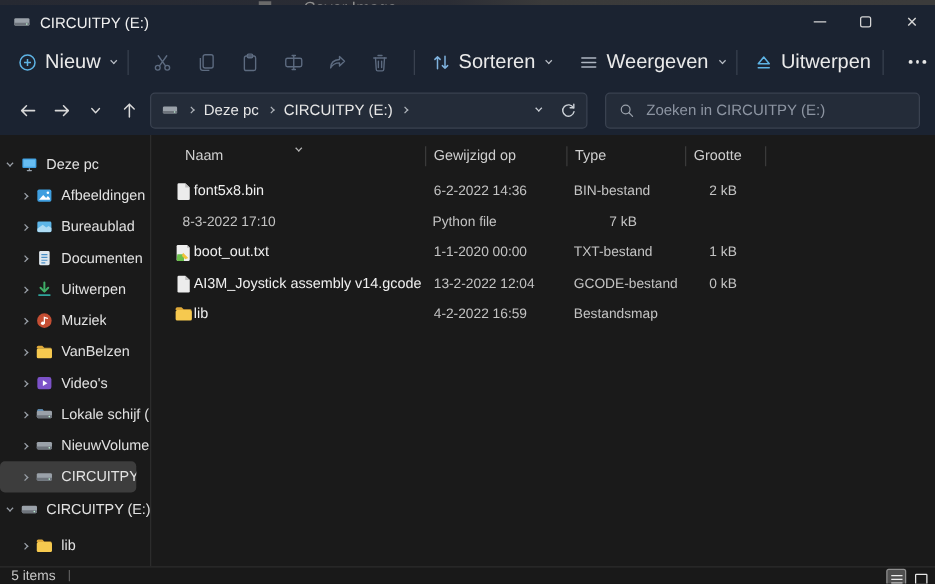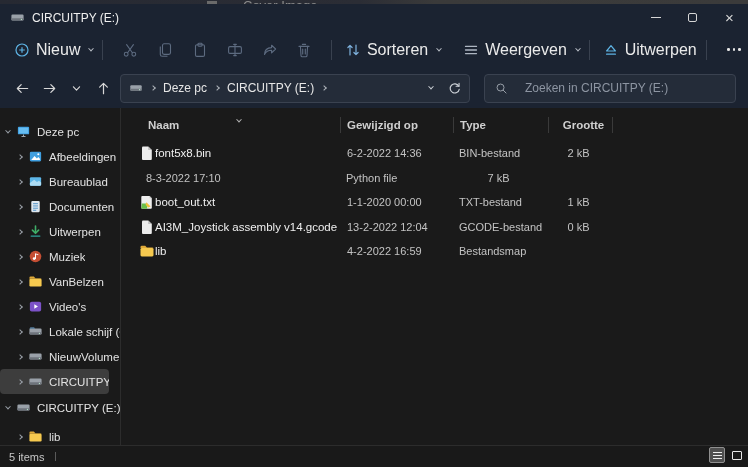--- a/index.html
+++ b/index.html
@@ -46,51 +46,51 @@
   .nav-btn svg{ width:15px; height:15px; }
   .nav-btn.small svg{ width:11px; height:11px; }
   .box{ background:rgba(255,255,255,0.045); border:1px solid #3a4250; border-radius:4px; height:29px; }
   .addr{ width:350px; margin-left:3px; display:flex; align-items:center; padding:0 8px; }
   .crumb{ font-size:12px; color:#e6e6e6; }
   .bc-chev{ color:#aeb3ba; margin:0 8px; }
   .addr-right{ margin-left:auto; display:flex; align-items:center; gap:15px; color:#cbd0d6; }
   .addr-right svg{ width:13px; height:13px; }
   .search{ width:252px; margin-left:14px; display:flex; align-items:center; padding:0 10px; gap:9px; }
   .search svg{ width:13px; height:13px; color:#9aa1ab; }
-  .search input{ flex:1; background:transparent; border:none; outline:none; color:#8b5cf6; font-size:12px; font-family:inherit;margin-left:8px; }
+  .search input{ flex:1; background:transparent; border:none; outline:none; color:#8b5cf6; font-size:12px; font-family:inherit; }
   .search input::placeholder{ color:#8d95a2; }
 
   
   .body{ position:absolute; top:104px; bottom:14px; left:0; right:0; background:#1a1a1a; }
   .vsep{ position:absolute; top:0; bottom:0; left:120px; width:1px; background:#2c2c2c; }
 
   .sidebar{ position:absolute; top:0; left:0; bottom:0; width:120px; padding-top:11px; overflow:hidden; }
   .side-item{ display:flex; align-items:center; height:25px; gap:6px; font-size:11.5px; color:#e2e2e2; padding-left:18px; white-space:nowrap; }
   .side-item.lvl0{ padding-left:6px; }
   .tree-chev{ color:#9aa0a8; flex:none; }
   .side-item svg{ width:15px; height:15px; flex:none; }
   .side-item.selected{ background:#3d3d3d; border-radius:4px; margin-right:11px; }
   .side-item .lbl{ overflow:hidden; }
 
   .main{ position:absolute; left:121px; top:0; right:0; bottom:0; }
   .cols-header{ position:relative; display:grid; grid-template-columns:192px 113px 95px 65px; padding-left:27px; height:26px; align-items:center; font-size:11.5px; color:#cfcfcf; margin-top:4px; }
-  .hc{ height:16px; line-height:16px;font-weight:bold; }
+  .hc{ height:16px; line-height:16px; }
   .hc.bl{ border-left:1px solid #3a3a3a; padding-left:6px; }
-  .hc.br{ border-right:1px solid #3a3a3a;text-align:center; }
+  .hc.br{ border-right:1px solid #3a3a3a; }
   .sort-chev{ position:absolute; left:116px; top:1px; color:#b5b5b5; }
   .rows{ margin-top:3px; }
   .frow{ display:grid; grid-template-columns:201px 113px 95px 65px; padding-left:18px; height:24.5px; align-items:center; }
   .fname{ display:flex; align-items:center; gap:0; font-size:11.5px; color:#efefef; white-space:nowrap; }
   .fname svg{ width:16px; height:16px; flex:none; }
   .fmod,.ftype{ color:#c3c3c3; font-size:11px; padding-left:7px; }
   .ftype{ padding-left:6px; }
   .fsize{ color:#c3c3c3; font-size:11px; text-align:center; padding-right:4px; }
 
   
-  .statusbar{ position:absolute; left:0; right:0; bottom:0; height:22px; background:#191919; border-top:1px solid #2c2c2c; display:flex; align-items:center; padding-left:9px; gap:11px; font-size:11px; color:#c6c6c6; }
+  .statusbar{ position:absolute; left:0; right:0; bottom:0; height:14px; background:#191919; border-top:1px solid #2c2c2c; display:flex; align-items:center; padding-left:9px; gap:11px; font-size:11px; color:#c6c6c6; }
   .sb-sep{ width:1px; height:9px; background:#5a5a5a; }
   .sb-views{ position:absolute; right:3px; top:1px; display:flex; gap:4px; }
   .vbtn{ width:16px; height:16px; border-radius:2px; display:flex; align-items:center; justify-content:center; }
   .vbtn.active{ background:#4f4f4f; border:1px solid #909090; }
   .vbtn.active .lines{ width:9px; height:7px; border-top:1.4px solid #eee; border-bottom:1.4px solid #eee; position:relative; }
   .vbtn.active .lines::after{ content:""; position:absolute; left:0; right:0; top:2.2px; height:1.4px; background:#eee; }
   .vbtn.plain i{ width:10px; height:9px; border:1.3px solid #e8e8e8; border-radius:1px; display:block; }
 </style>
 </head>
 <body>

